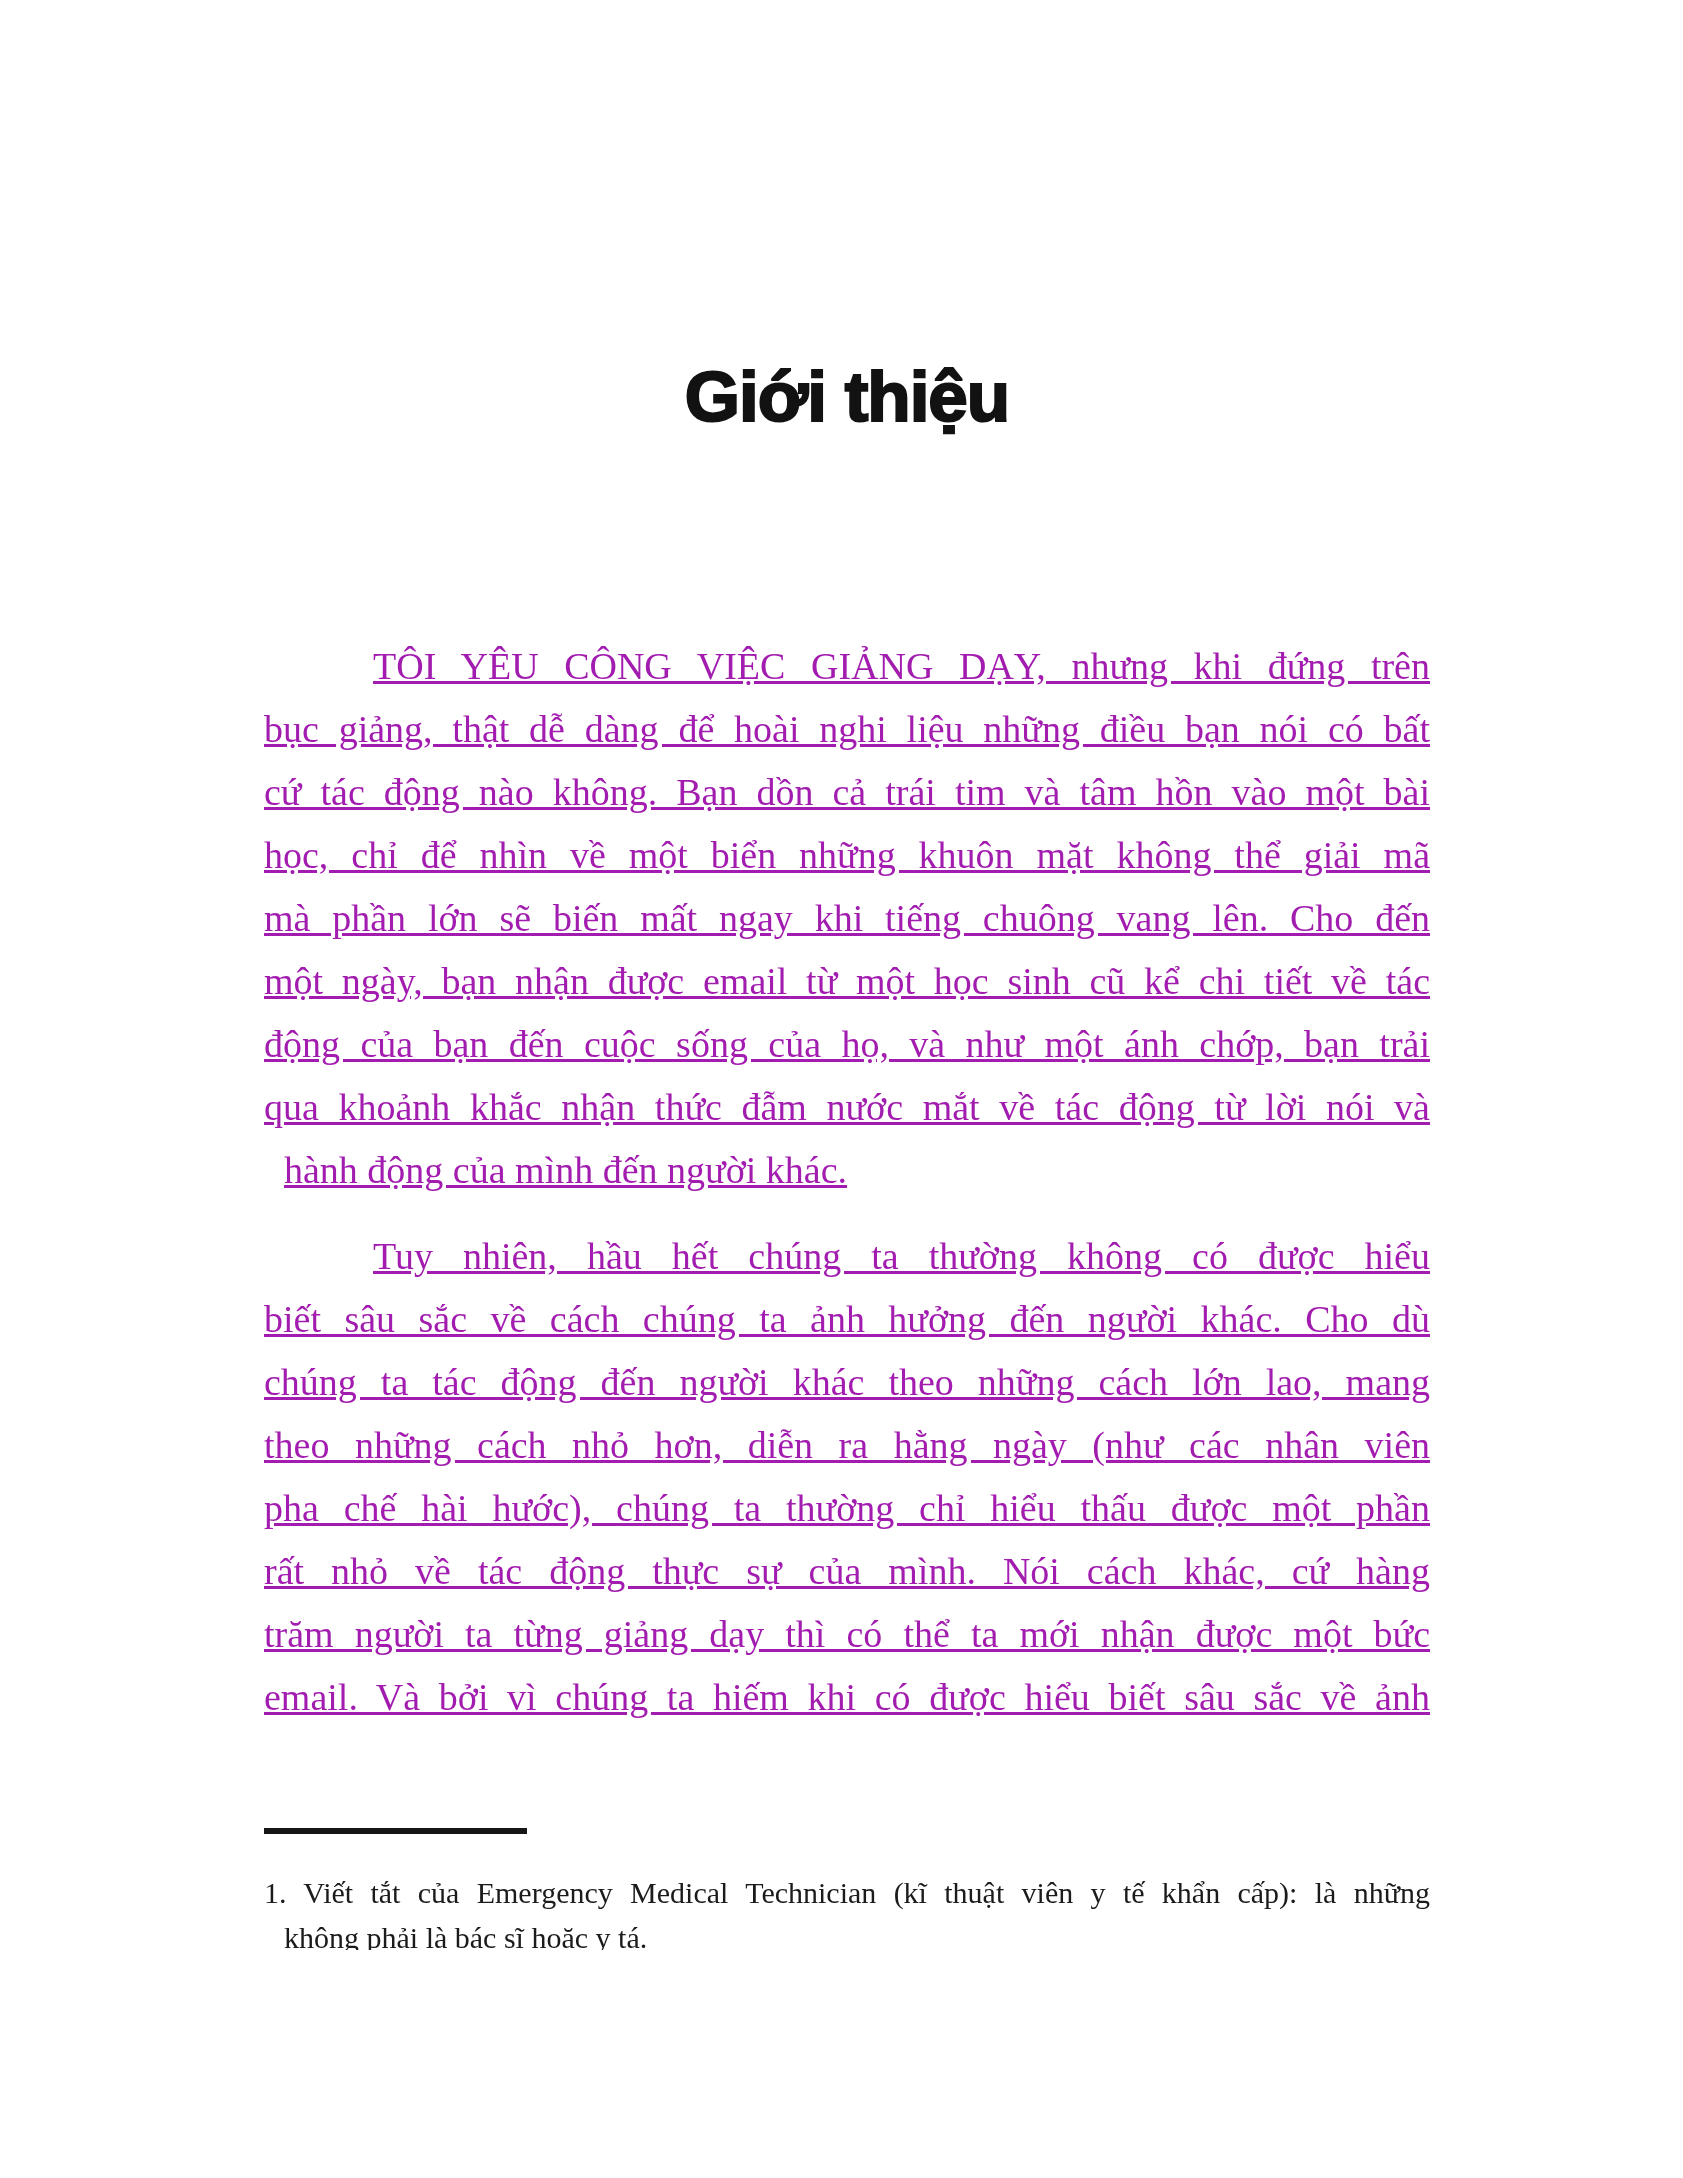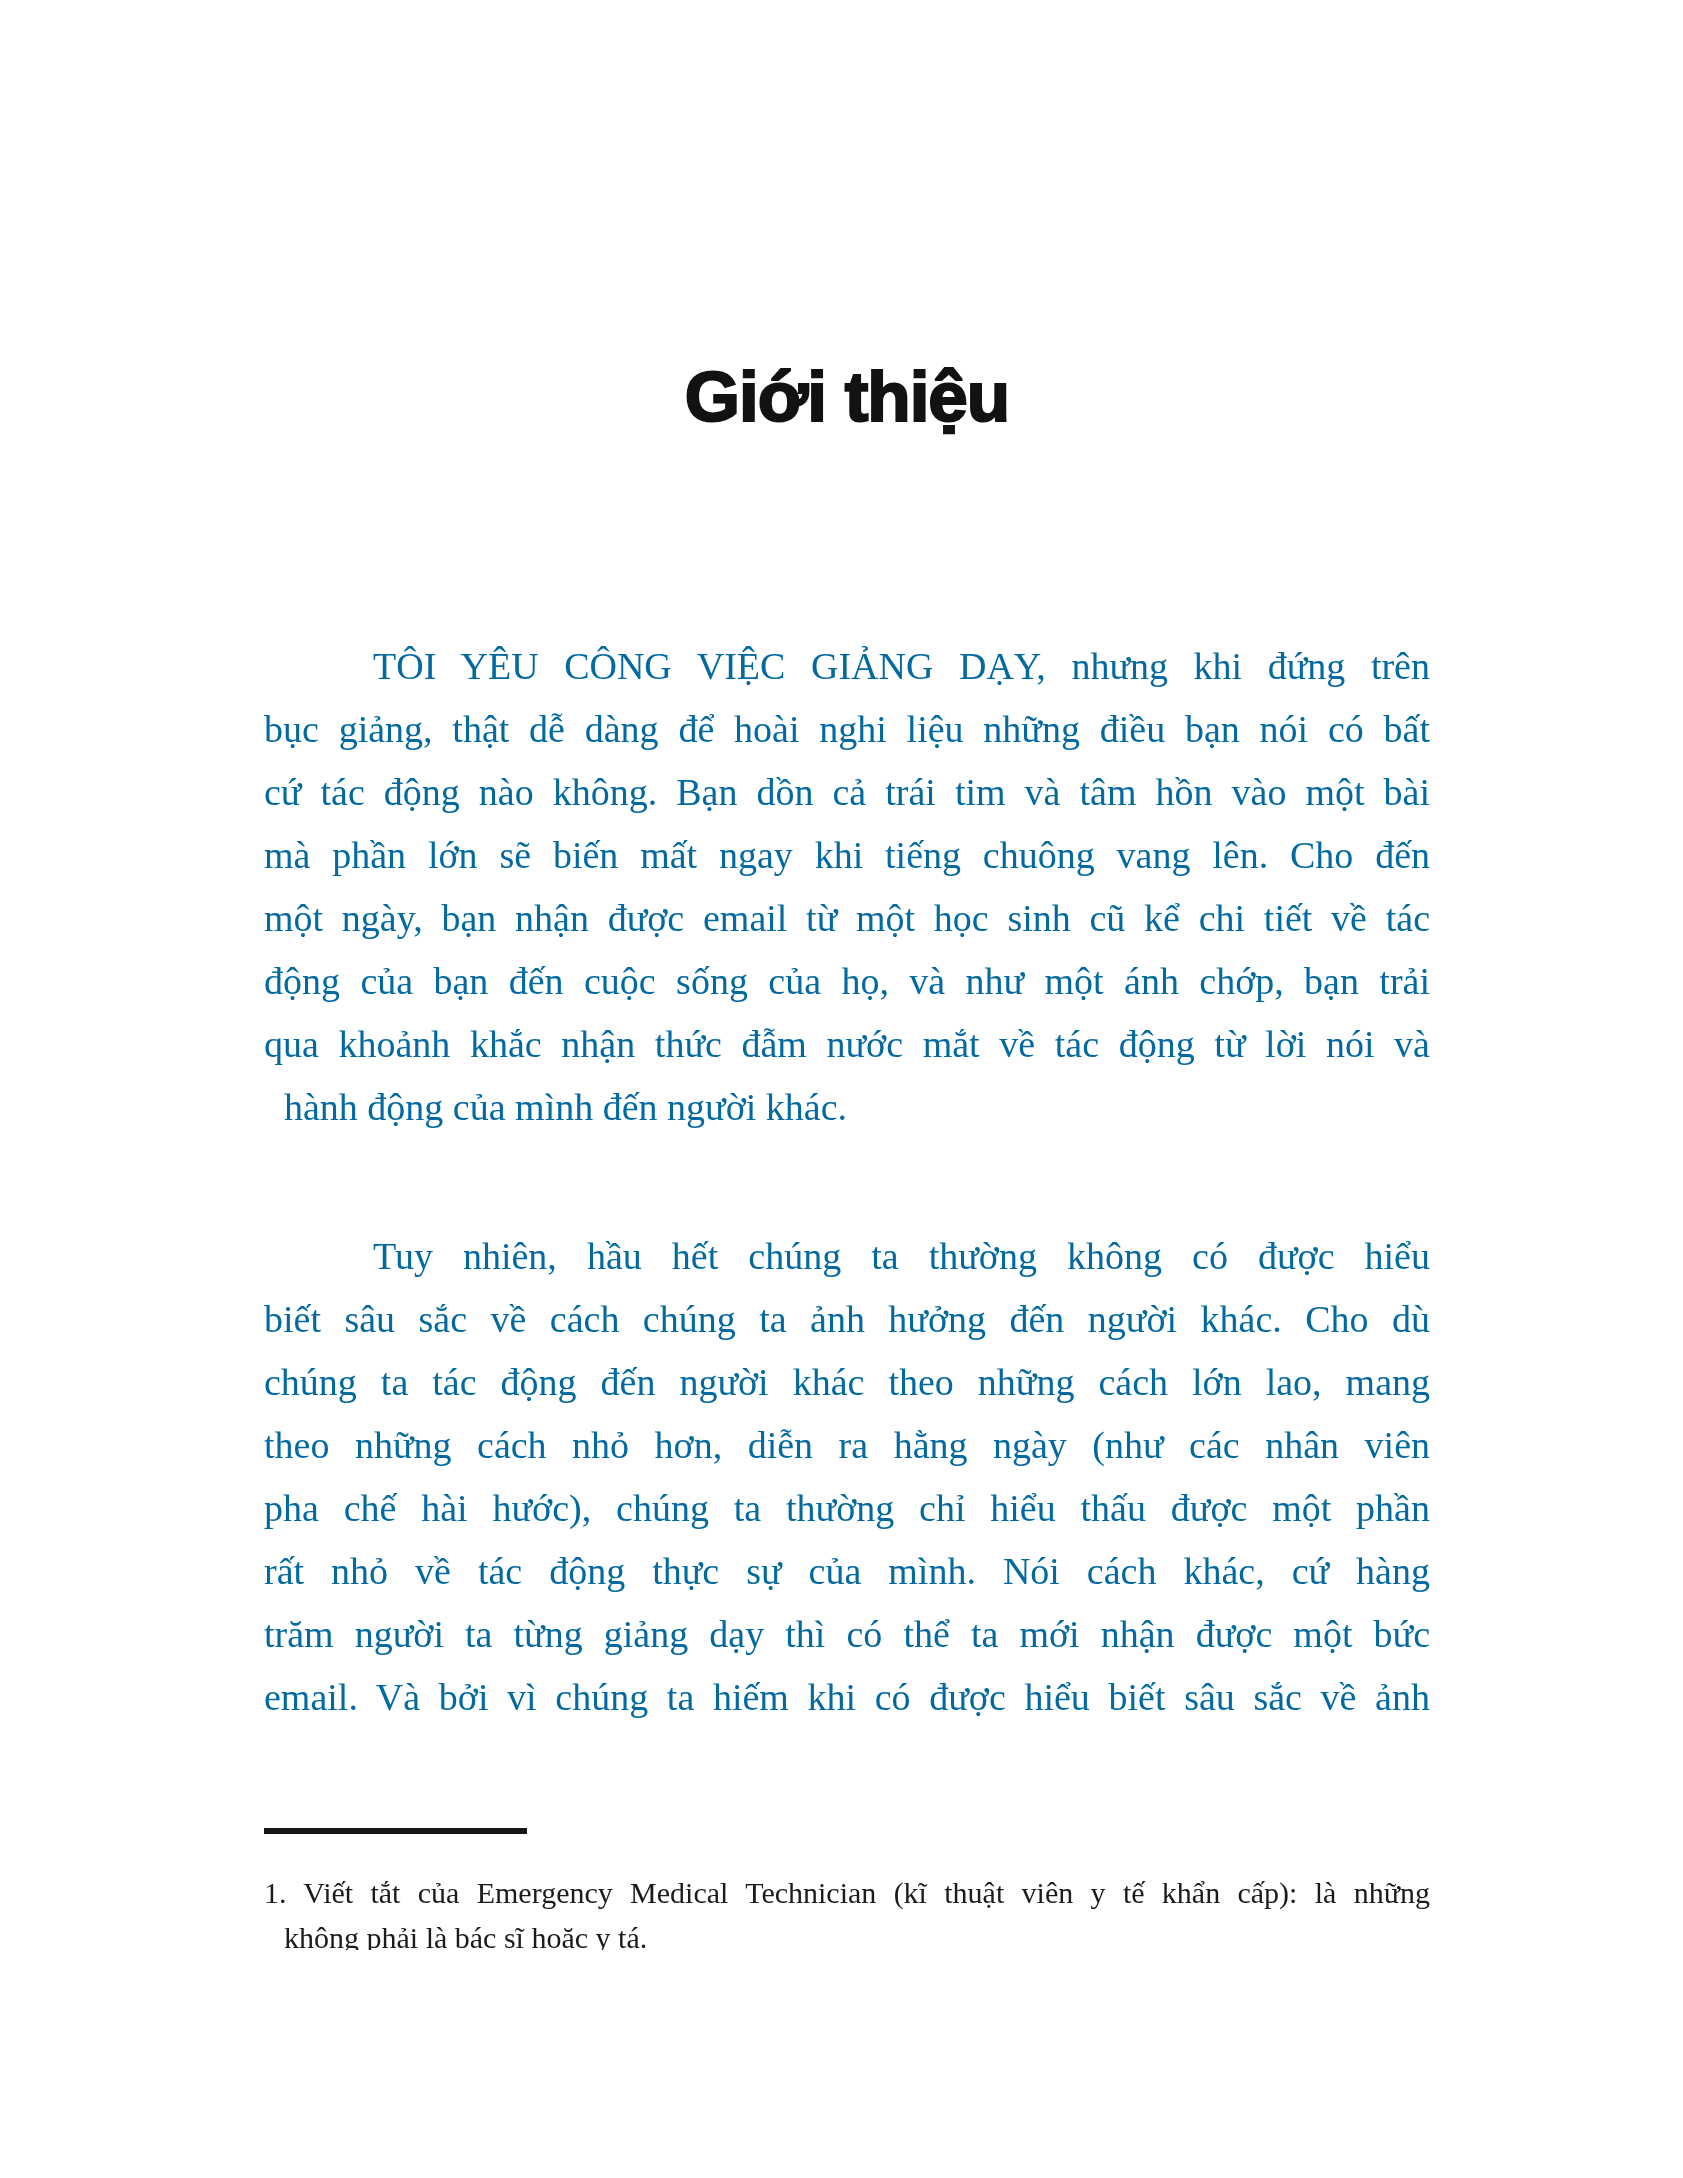--- a/index.html
+++ b/index.html
@@ -25,21 +25,22 @@
     font-weight: 700;
     font-size: 71px;
     letter-spacing: -1px;
     color: #121212;
     -webkit-text-stroke: 2.2px #121212;
     line-height: 1.1;
   }
   .body-text {
     font-size: 38px;
     line-height: 63px;
-    color: #0369a1;
+    color: #a21caf;
+    text-decoration: underline;
   }
   .para-1 { top: 635px; }
   .para-2 { top: 1225px; }
   .line {
     text-align: justify;
     text-align-last: justify;
     white-space: normal;
   }
   .line.last { text-align-last: left; margin-left: 20px; }
   .line.first { text-indent: 109px; }
@@ -69,20 +70,21 @@
 <body>
 
 <div class="page">
 
   <h1 class="column title">Giới thiệu</h1>
 
   <div class="column body-text para-1">
       <div class="line first">TÔI YÊU CÔNG VIỆC GIẢNG DẠY, nhưng khi đứng trên</div>
       <div class="line">bục giảng, thật dễ dàng để hoài nghi liệu những điều bạn nói có bất</div>
       <div class="line">cứ tác động nào không. Bạn dồn cả trái tim và tâm hồn vào một bài</div>
+      <div class="line">học, chỉ để nhìn về một biển những khuôn mặt không thể giải mã</div>
       <div class="line">mà phần lớn sẽ biến mất ngay khi tiếng chuông vang lên. Cho đến</div>
       <div class="line">một ngày, bạn nhận được email từ một học sinh cũ kể chi tiết về tác</div>
       <div class="line">động của bạn đến cuộc sống của họ, và như một ánh chớp, bạn trải</div>
       <div class="line">qua khoảnh khắc nhận thức đẫm nước mắt về tác động từ lời nói và</div>
       <div class="line last">hành động của mình đến người khác.</div>
     </div>
 
   <div class="column body-text para-2">
       <div class="line first">Tuy nhiên, hầu hết chúng ta thường không có được hiểu</div>
       <div class="line">biết sâu sắc về cách chúng ta ảnh hưởng đến người khác. Cho dù</div>

